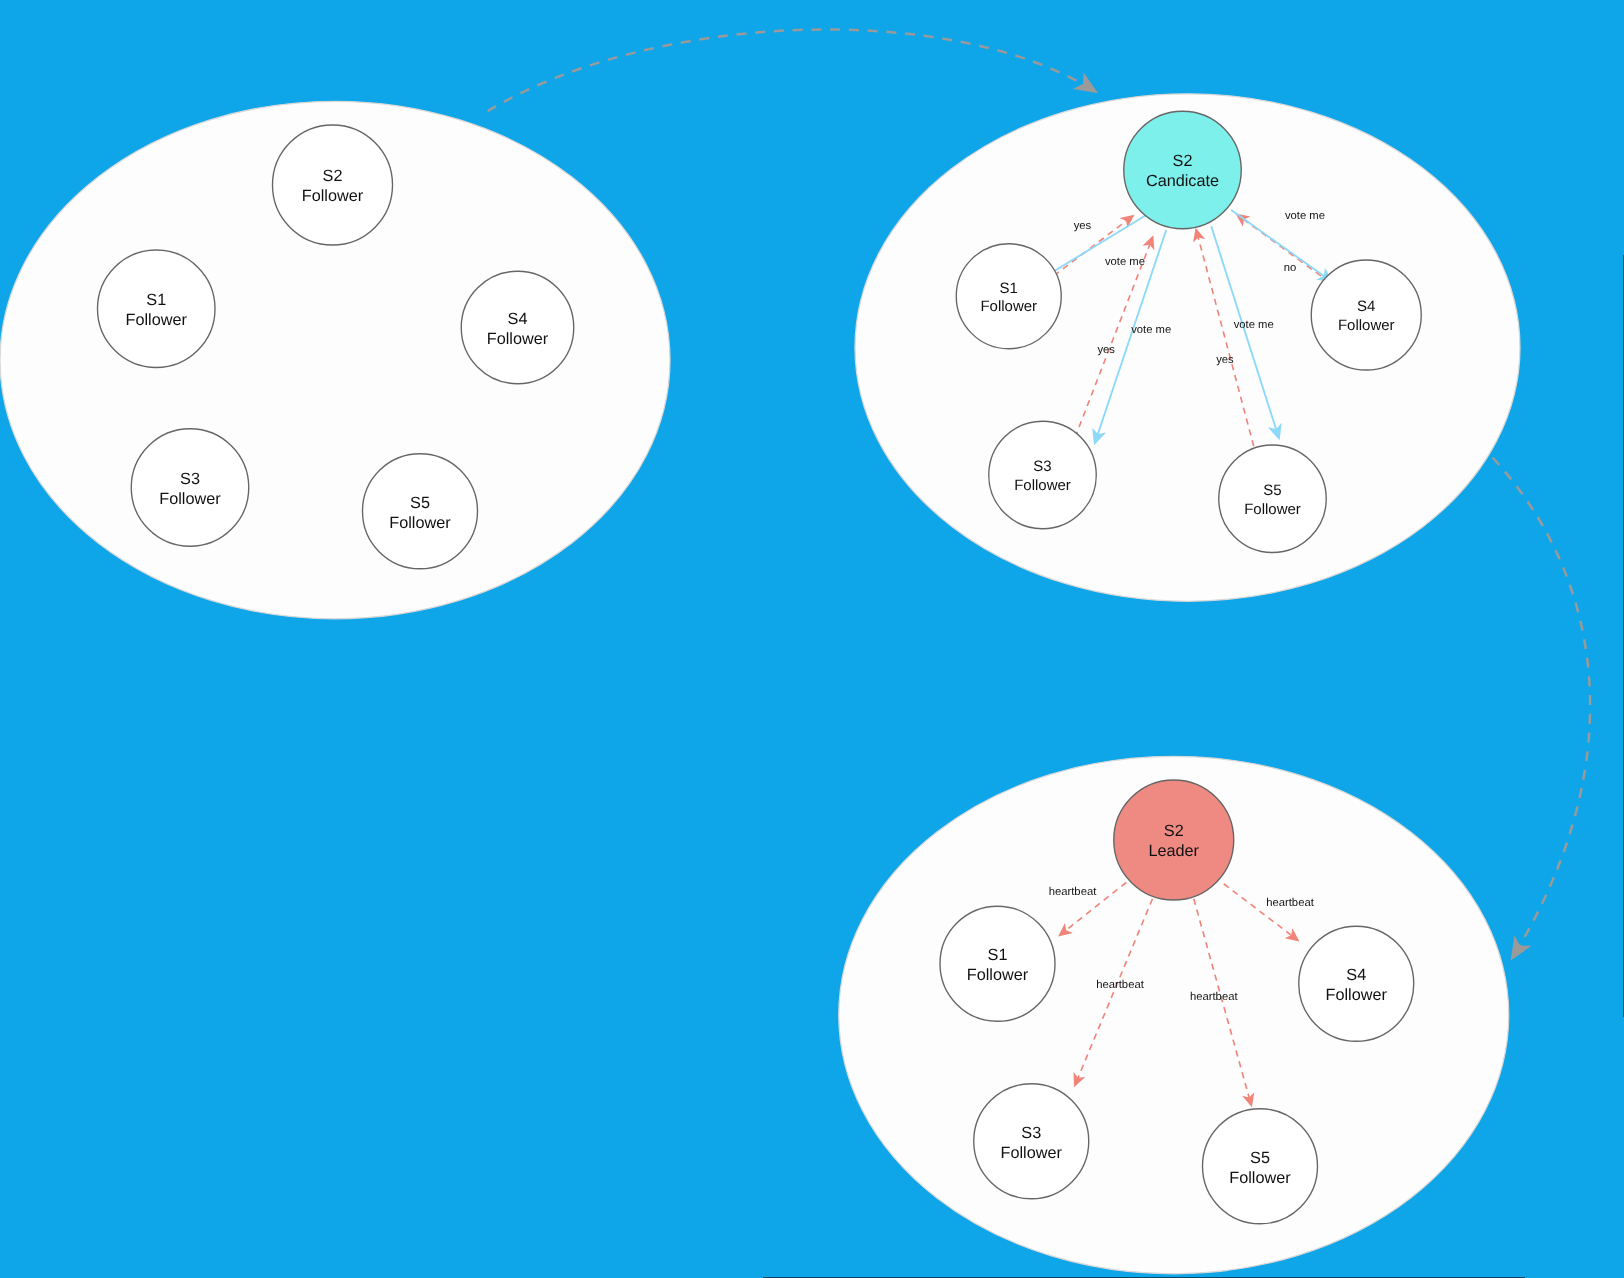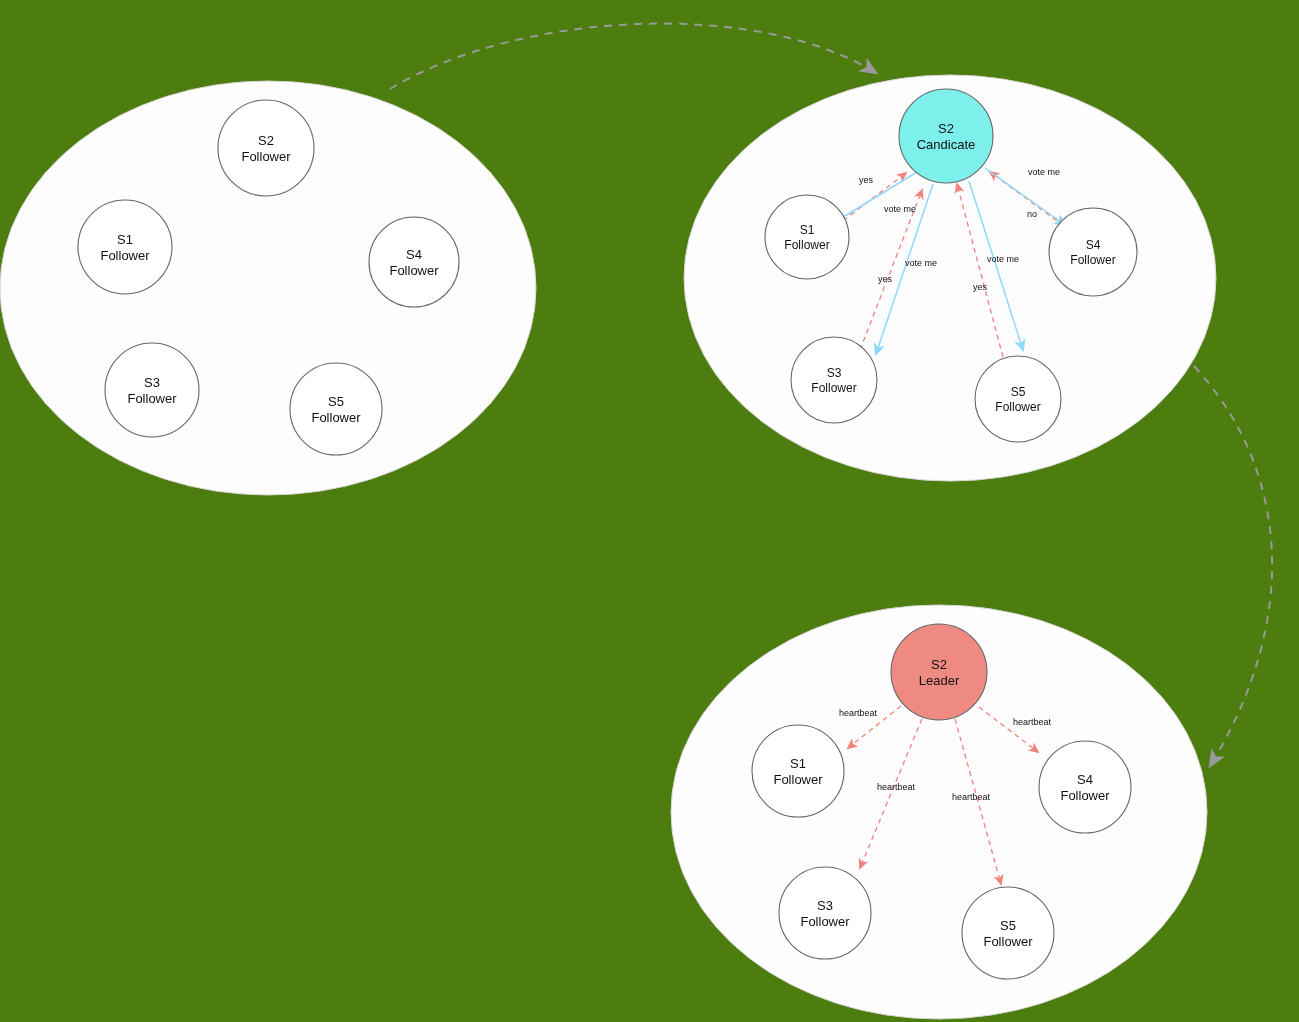--- a/index.html
+++ b/index.html
@@ -1,16 +1,16 @@
 <!DOCTYPE html>
 <html><head>
 <meta charset="utf-8">
 <style>
   html,body{margin:0;padding:0;background:#000;}
-  #stage{position:relative;width:1299px;height:1022px;background:#4d7c0f;overflow:hidden;
+  #stage{position:relative;width:1299px;height:1022px;background:#0ea5e9;overflow:hidden;
          font-family:"Liberation Sans","DejaVu Sans",sans-serif;}
   #stage svg{position:absolute;left:0;top:0;width:1299px;height:1022px;}
   .nodelabel{font-family:"Liberation Sans","DejaVu Sans",sans-serif;fill:#111;text-anchor:middle;}
   .edgelabel{font-family:"Liberation Sans","DejaVu Sans",sans-serif;fill:#111;text-anchor:middle;font-size:9px;}
 </style>
 </head>
 <body>
 
 <div id="stage">
 <svg viewBox="0 0 1299 1022">

